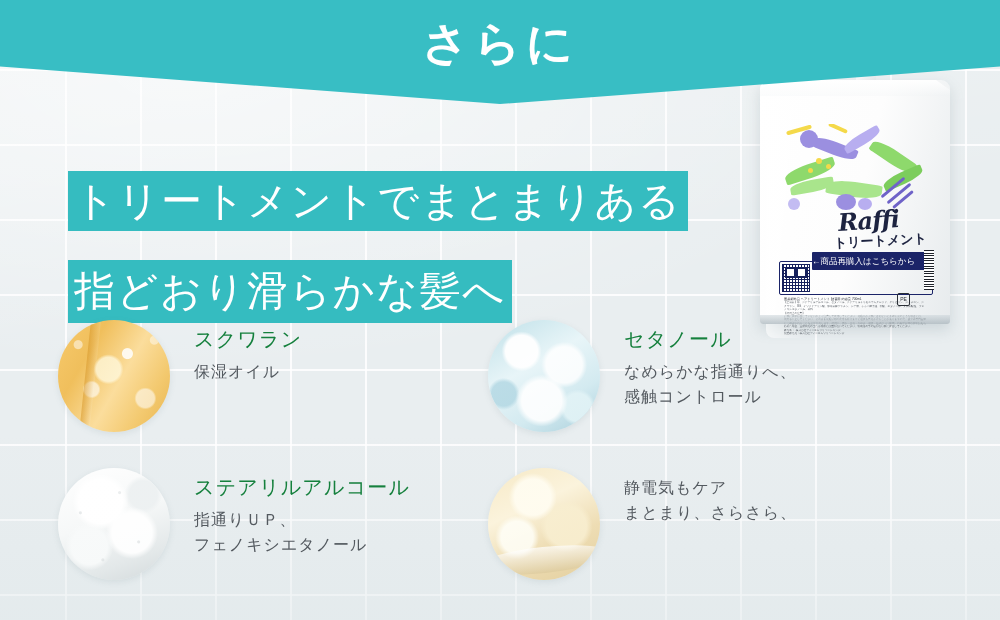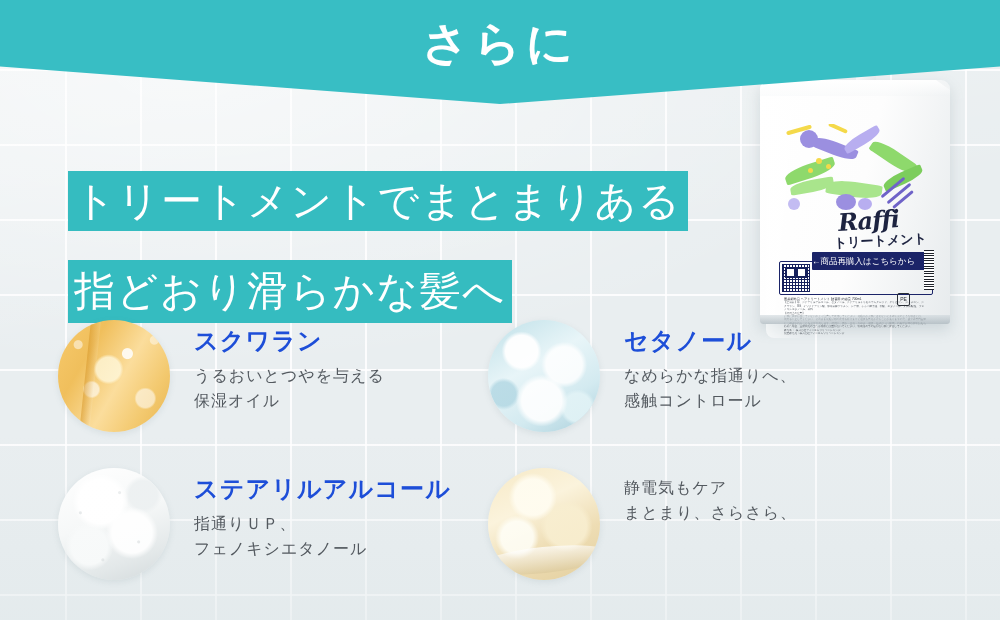--- a/index.html
+++ b/index.html
@@ -248,23 +248,23 @@
   .ing-circle {
     position: absolute;
     left: 0; top: 0;
     width: 112px; height: 112px;
     border-radius: 50%;
     overflow: hidden;
     box-shadow: 0 2px 6px rgba(120,140,150,0.16);
   }
   .ing-text { position: absolute; left: 136px; top: 8px; }
   .ing-title {
-    font-size: 24px;
-    font-weight: 700;
-    color: #1d4ed8;
+    font-size: 20px;
+    font-weight: 400;
+    color: #15803d;
     letter-spacing: 1.2px;
     line-height: 1.1;
     margin: 0 0 10px 0;
     white-space: nowrap;
   }
   .ing-desc {
     font-size: 16px;
     color: #53595f;
     letter-spacing: 1px;
     line-height: 1.55;
@@ -396,21 +396,20 @@
   <div class="headline" id="headline-2">
     <span class="hl-bar">指どおり滑らかな髪へ</span>
   </div>
 
   <div class="ing" style="left:58px; top:320px;">
     <div class="ing-circle">
       <div class="tex-squalane"></div>
     </div>
     <div class="ing-text">
       <div class="ing-title">スクワラン</div>
-      <div class="ing-desc">うるおいとつやを与える</div>
       <div class="ing-desc">保湿オイル</div>
     </div>
   </div>
 
   <div class="ing" style="left:488px; top:320px;">
     <div class="ing-circle">
       <div class="tex-cetanol"></div>
     </div>
     <div class="ing-text">
       <div class="ing-title">セタノール</div>

